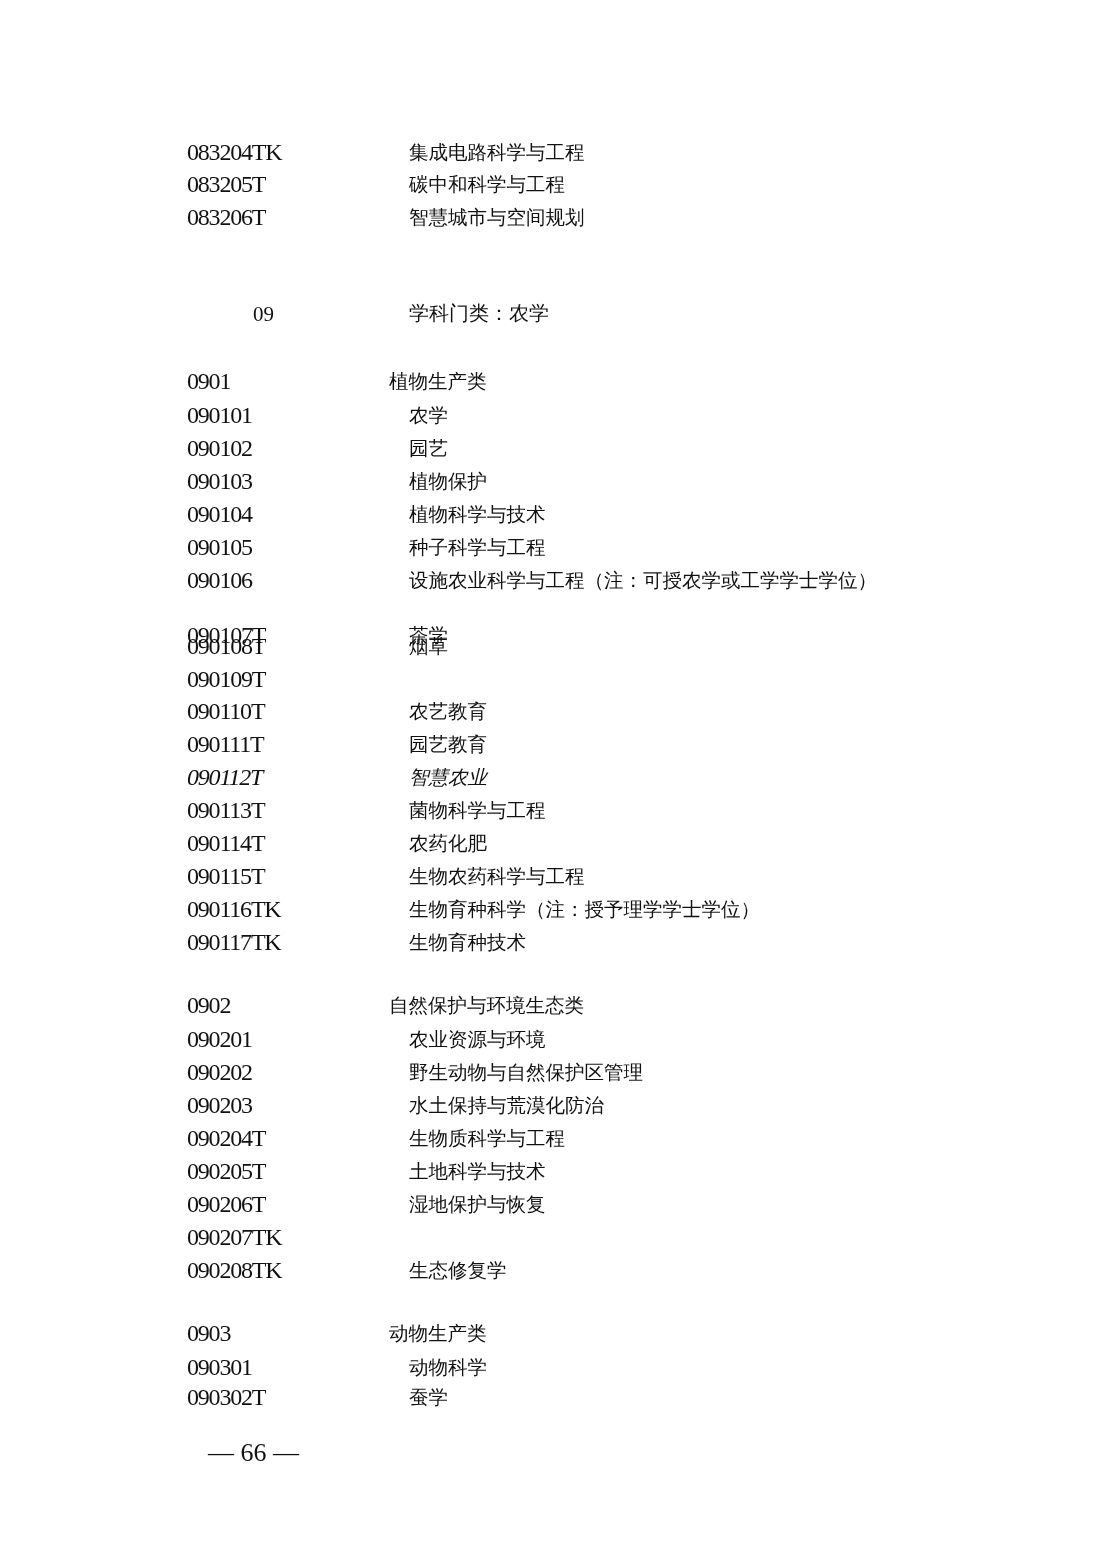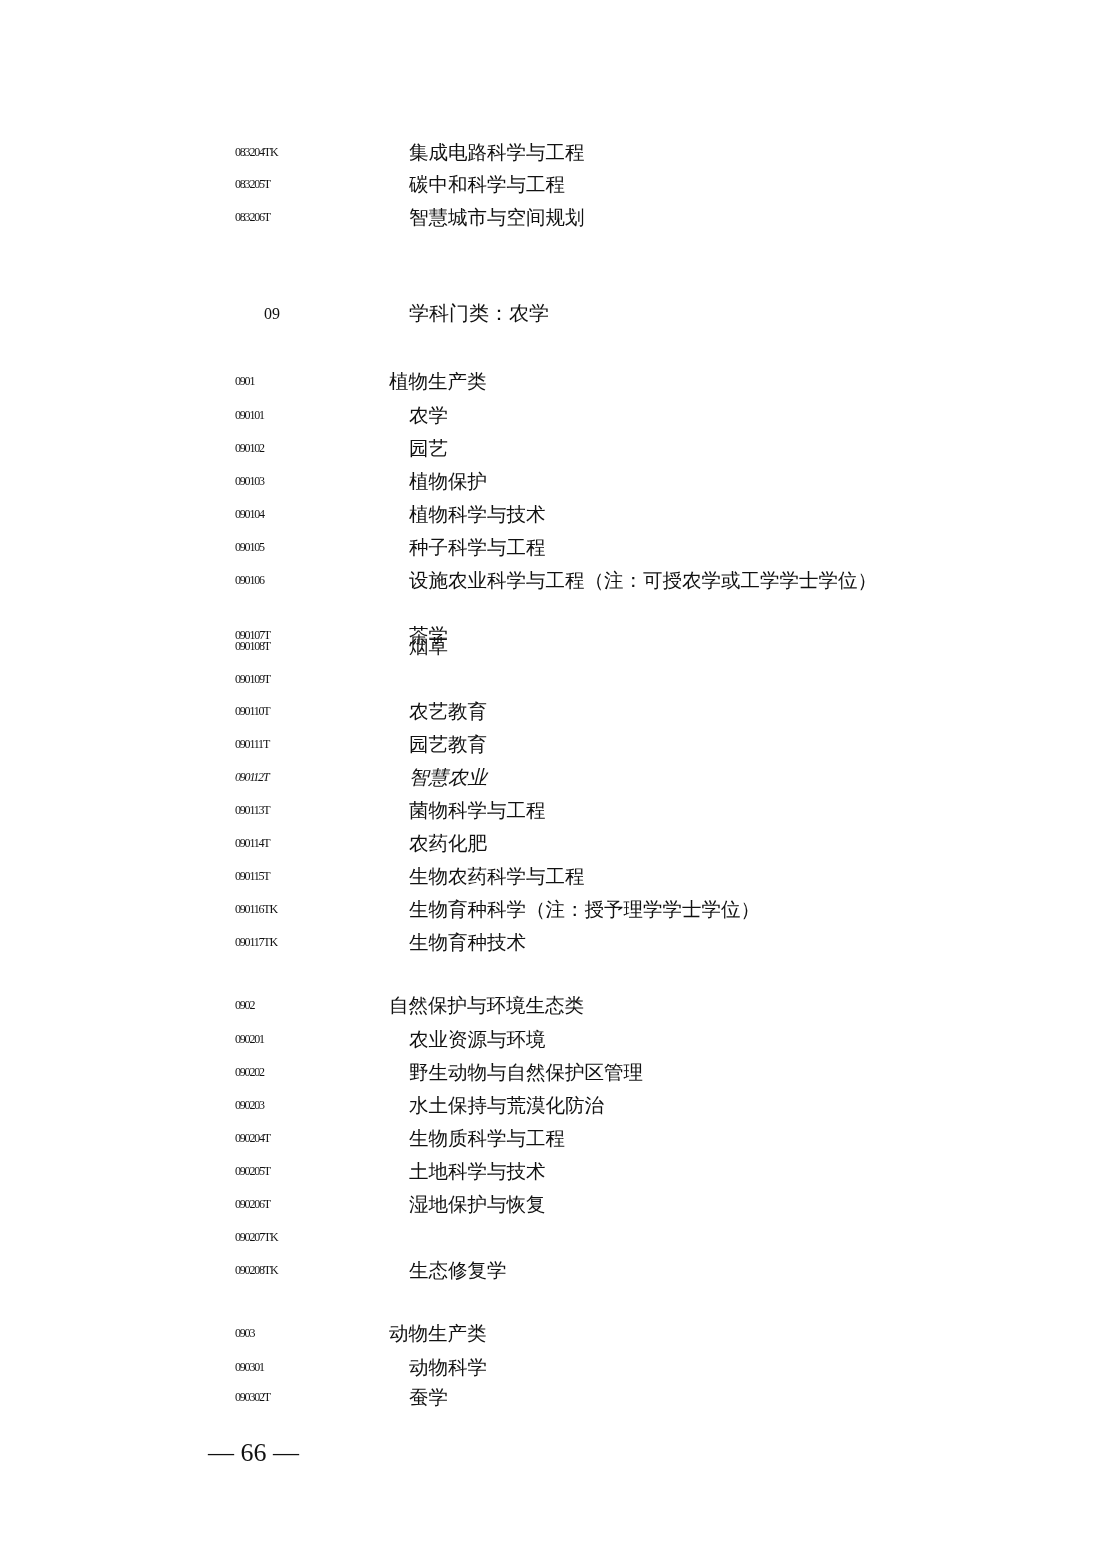--- a/index.html
+++ b/index.html
@@ -1,22 +1,22 @@
 <!DOCTYPE html>
 <html><head>
 <meta charset="utf-8">
 <style>
   html, body { margin: 0; padding: 0; background: #ffffff; }
   body { width: 1102px; height: 1559px; position: relative; overflow: hidden; color: #111; }
   .row { position: absolute; left: 0; width: 1102px; height: 30px; }
-  .code { position: absolute; left: 187px; font-family: "Liberation Serif", serif; font-size: 12px; letter-spacing: -1.2px; line-height: 24px; top: 0; margin-left: 48px; }
+  .code { position: absolute; left: 187px; font-family: "Liberation Serif", serif; font-size: 24px; letter-spacing: -1.2px; line-height: 24px; top: 0; }
   .name { position: absolute; left: 409px; font-family: "DejaVu Sans", sans-serif; font-size: 19.5px; line-height: 26px; top: 0; white-space: nowrap; }
   .name.cls { left: 389px; }
   .name.shift { left: 414px; }
-  .cat-code { position: absolute; left: 264px; font-family: "Liberation Serif", serif; font-size: 16px; line-height: 26px; top: 1px; text-align: center; }
+  .cat-code { position: absolute; left: 253px; font-family: "Liberation Serif", serif; font-size: 21px; line-height: 26px; top: 1px; text-align: center; }
   .cat-name { position: absolute; left: 409px; font-family: "DejaVu Sans", sans-serif; font-size: 20px; line-height: 26px; top: 0; }
   .footer { position: absolute; left: 208px; top: 1440px; font-family: "Liberation Serif", serif; font-size: 26px; line-height: 26px; }
 </style>
 </head>
 <body>
 
 <div class="row" style="top:140px;">
   <span class="code">083204TK</span>
   <span class="name">集成电路科学与工程</span>
 </div>

